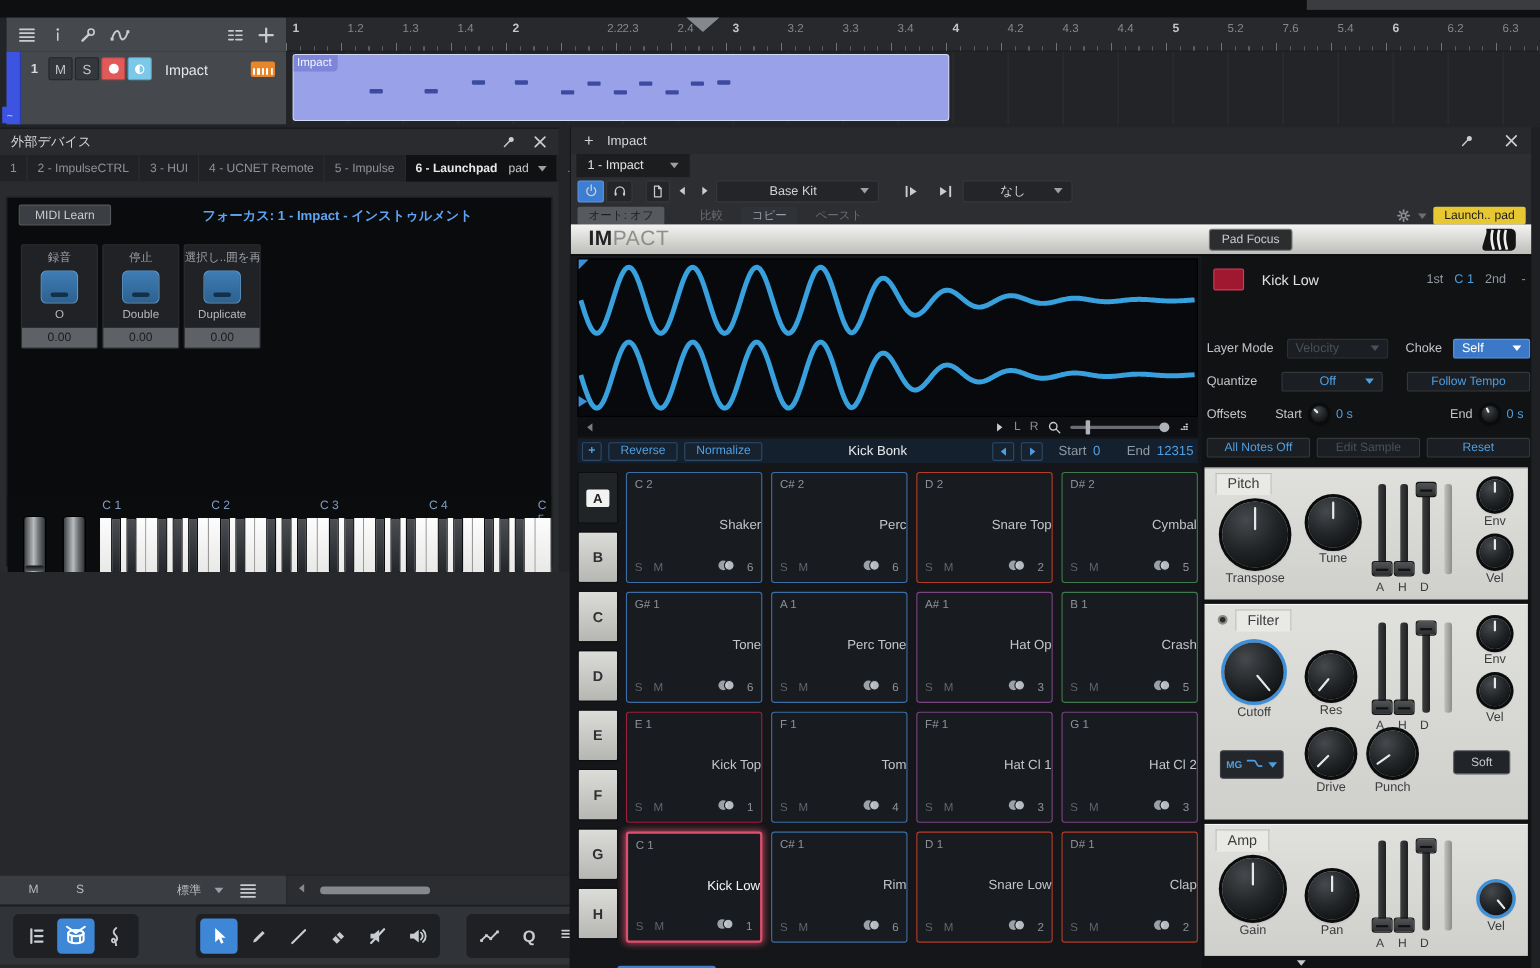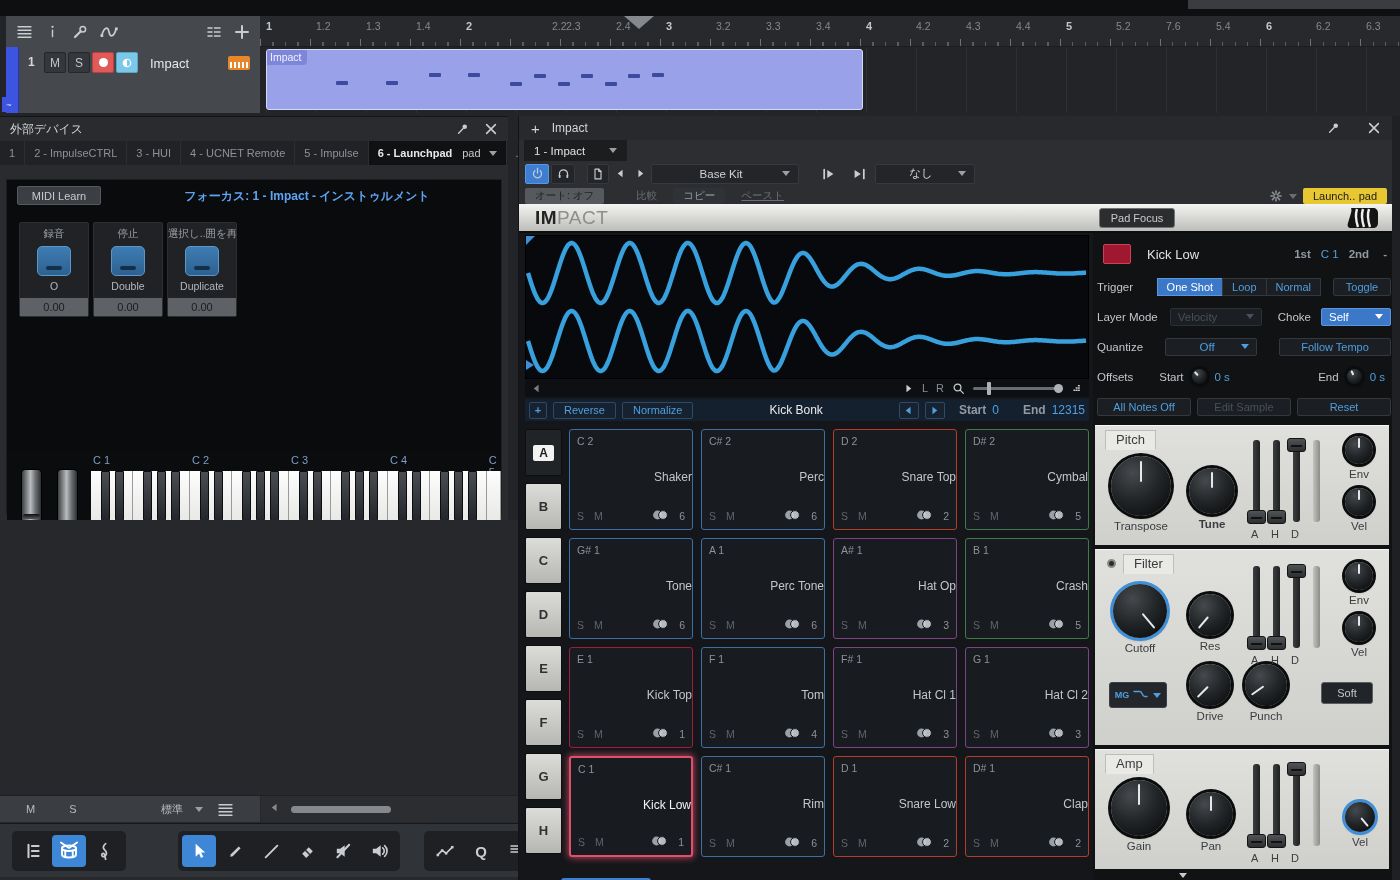--- a/index.html
+++ b/index.html
@@ -79,21 +79,21 @@
   #banner { position:absolute; left:0; top:88px; width:874px; height:29px; background:linear-gradient(#f4f4f2,#bdbdb9); border-bottom:2px solid #0c0d0e; display:flex; align-items:center; padding:0 16px; }
   #brand { font-size:19px; letter-spacing:.5px; color:#8e8e8a; }
   #brand b { color:#232323; }
   #pad-focus { position:absolute; left:580px; top:4px; width:76px; height:20px; background:#2b2d2f; border:1px solid #717478; border-radius:3px; color:#c8cbce; font-size:11px; display:flex; align-items:center; justify-content:center; }
   #plug-content { position:absolute; left:0; top:117px; width:874px; height:647px; background:#141619; }
   #wave-panel { position:absolute; left:6px; top:2px; width:564px; height:144px; background:#07090c; border:1px solid #000; }
   #wave-foot { position:absolute; left:6px; top:146px; width:564px; height:18px; background:#0d0f13; display:flex; align-items:center; padding:0 6px; gap:8px; color:#8a8e94; }
   #sample-bar { position:absolute; left:6px; top:166px; width:564px; height:22px; background:#15202e; display:flex; align-items:center; gap:6px; padding:0 4px; }
   .sbtn { height:17px; border:1px solid #2e4a66; border-radius:2px; background:#16222f; color:#4f9fe0; font-size:11px; display:flex; align-items:center; justify-content:center; padding:0 10px; }
   .blue-num { color:#4f9fe0; }
-  .gray-lab { color:#9199a2;font-weight:bold; }
+  .gray-lab { color:#9199a2; }
   #banks { position:absolute; left:6px; top:196px; width:37px; }
   .bank { width:37px; height:47px; margin-bottom:7px; border-radius:2px; background:linear-gradient(#dcdcd9,#b6b6b2); border:1px solid #0d0e0f; color:#2e3033; font-size:13px; font-weight:bold; display:flex; align-items:center; justify-content:center; }
   .bank.active { background:#212427; }
   .bank.active span { background:#f2f2f0; color:#1c1e20; padding:1px 6px; border-radius:2px; font-size:12px; }
   #pads { position:absolute; left:50px; top:196px; width:520px; display:grid; grid-template-columns:repeat(4,124px); grid-auto-rows:101px; gap:8px; }
   .pad { position:relative; background:#181c21; border:1px solid; border-radius:3px; }
   .pad .pnote { position:absolute; left:7px; top:5px; font-size:10.5px; color:#8e9298; }
   .pad .pname { position:absolute; left:0; right:0; top:40px; text-align:right; font-size:12px; color:#c2c6ca; }
   .pad .pfoot { position:absolute; left:7px; right:7px; bottom:6px; display:flex; align-items:center; font-size:10.5px; color:#60656b; gap:10px; }
   .pad .pfoot .plink { margin-left:auto; }
@@ -571,21 +571,21 @@
       <div class="psel" style="width:100px;">
         <span style="flex:1;text-align:center;">なし</span>
         <span class="caret" style="color:#9aa0a6;"></span>
       </div>
     </div>
     <div id="plug-row2">
       <div class="chip" style="background:#56595e;color:#1e2023;">オート: オフ</div>
       <div style="width:10px;"></div>
       <div class="chip" style="color:#6a6e74;">比較</div>
       <div class="chip" style="background:#2f3236;color:#9ba0a6;">コピー</div>
-      <div class="chip" style="color:#6a6e74;text-decoration:underline;">ペースト</div>
+      <div class="chip" style="color:#6a6e74;">ペースト</div>
       <span style="flex:1;"></span>
       <span class="ic" style="color:#8e9298;">
           <svg width="14" height="14" viewBox="0 0 16 16" fill="none" stroke="currentColor" stroke-width="1.5" stroke-linecap="round" stroke-linejoin="round">
             <circle cx="8" cy="8" r="2.4"></circle>
             <path d="M8 2.2V4M8 12v1.8M2.2 8H4M12 8h1.8M3.9 3.9l1.3 1.3M10.8 10.8l1.3 1.3M12.1 3.9l-1.3 1.3M5.2 10.8l-1.3 1.3" stroke-width="1.8"></path>
           </svg>
         </span>
       <span class="caret" style="color:#6a6e74;"></span>
       <div class="chip" style="background:#e8c832;color:#1a1a1a;width:84px;justify-content:space-between;font-size:11px;">
         <span>Launch..</span>
@@ -912,30 +912,20 @@
       <div id="rp">
         <div class="rrow" style="top:10px;height:22px;">
           <span style="width:28px;height:20px;background:#a01830;border:1px solid #d04055;border-radius:2px;margin-left:6px;"></span>
           <span style="margin-left:16px;font-size:13px;color:#dfe2e5;">Kick Low</span>
           <span style="flex:1;"></span>
           <span class="gray-lab">1st</span>
           <span class="blue-num" style="margin:0 10px;">C 1</span>
           <span class="gray-lab">2nd</span>
           <span class="gray-lab" style="margin-left:14px;margin-right:4px;">-</span>
         </div>
-        <div class="rrow" style="top:44px;height:19px;">
-          <span>Trigger</span>
-          <span style="flex:1;"></span>
-          <div id="trigger-seg" style="display:flex;">
-              <div class="tribtn" style="padding: 0px 9px; border-radius: 0px; margin-left: -1px; background: rgb(60, 120, 200); color: rgb(255, 255, 255); border-color: rgb(91, 151, 224);">One Shot</div>
-              <div class="tribtn" style="padding: 0px 9px; border-radius: 0px; margin-left: -1px;">Loop</div>
-              <div class="tribtn" style="padding: 0px 9px; border-radius: 0px; margin-left: -1px;">Normal</div>
-            </div>
-          <div class="tribtn" style="width:58px;margin-left:12px;">Toggle</div>
-        </div>
         <div class="rrow" style="top:74px;height:19px;">
           <span>Layer Mode</span>
           <div class="ddk disabled" style="width:92px;margin-left:12px;">
             <span>Velocity</span>
               <span class="caret"></span>
           </div>
           <span style="flex:1;"></span>
           <span>Choke</span>
           <div class="ddk blue" style="width:70px;margin-left:10px;">
             <span>Self</span>
@@ -976,21 +966,21 @@
         </div>
 
         <div class="section" style="top:192px;height:120px;">
           <div class="sec-title">Pitch</div>
           <div class="kwrap" style="left:16px;top:30px;">
               <div class="knob" style="width: 60px; height: 60px;">
                 <i class="kp" style="transform:rotate(0deg);"></i>
               </div>
               <div class="klab">Transpose</div>
             </div>
-          <div class="kwrap" style="left:94px;top:42px;font-weight:bold;">
+          <div class="kwrap" style="left:94px;top:26px;">
               <div class="knob" style="width: 46px; height: 46px;">
                 <i class="kp" style="transform:rotate(0deg);"></i>
               </div>
               <div class="klab">Tune</div>
             </div>
           <div class="adr"></div>
           <div class="kwrap" style="left:250px;top:10px;">
               <div class="knob" style="width: 28px; height: 28px;">
                 <i class="kp" style="transform:rotate(0deg);"></i>
               </div>

